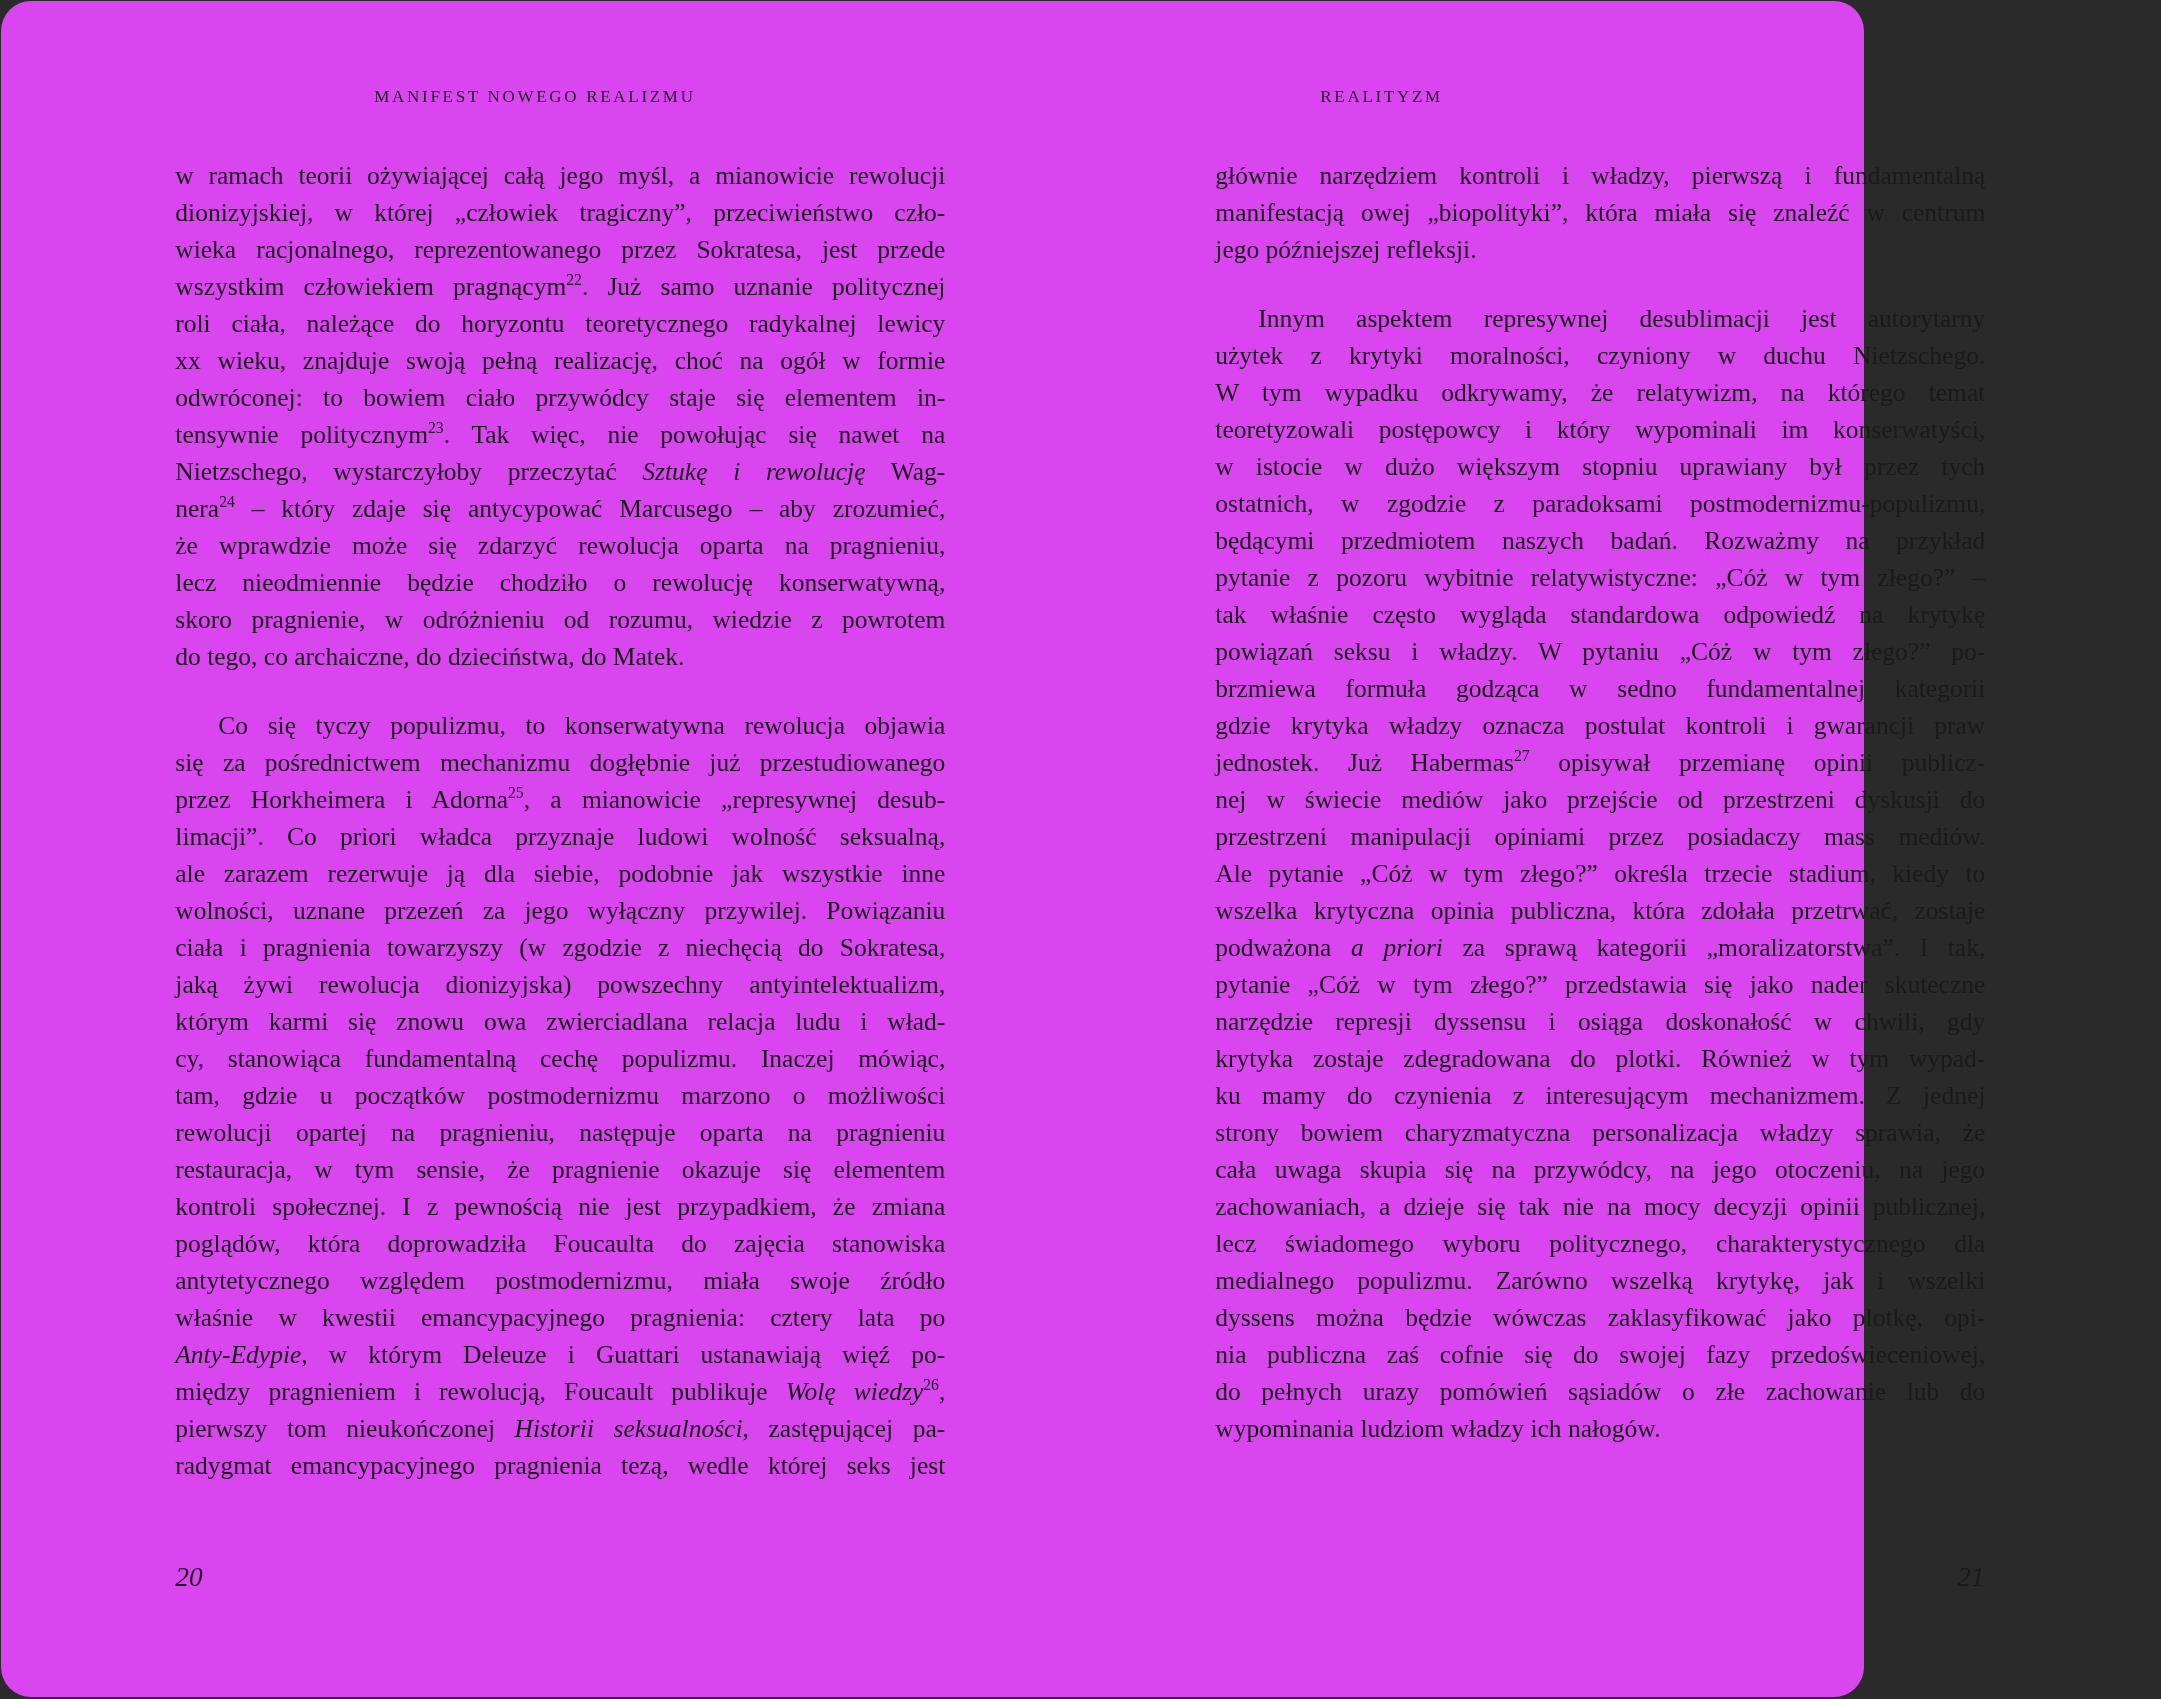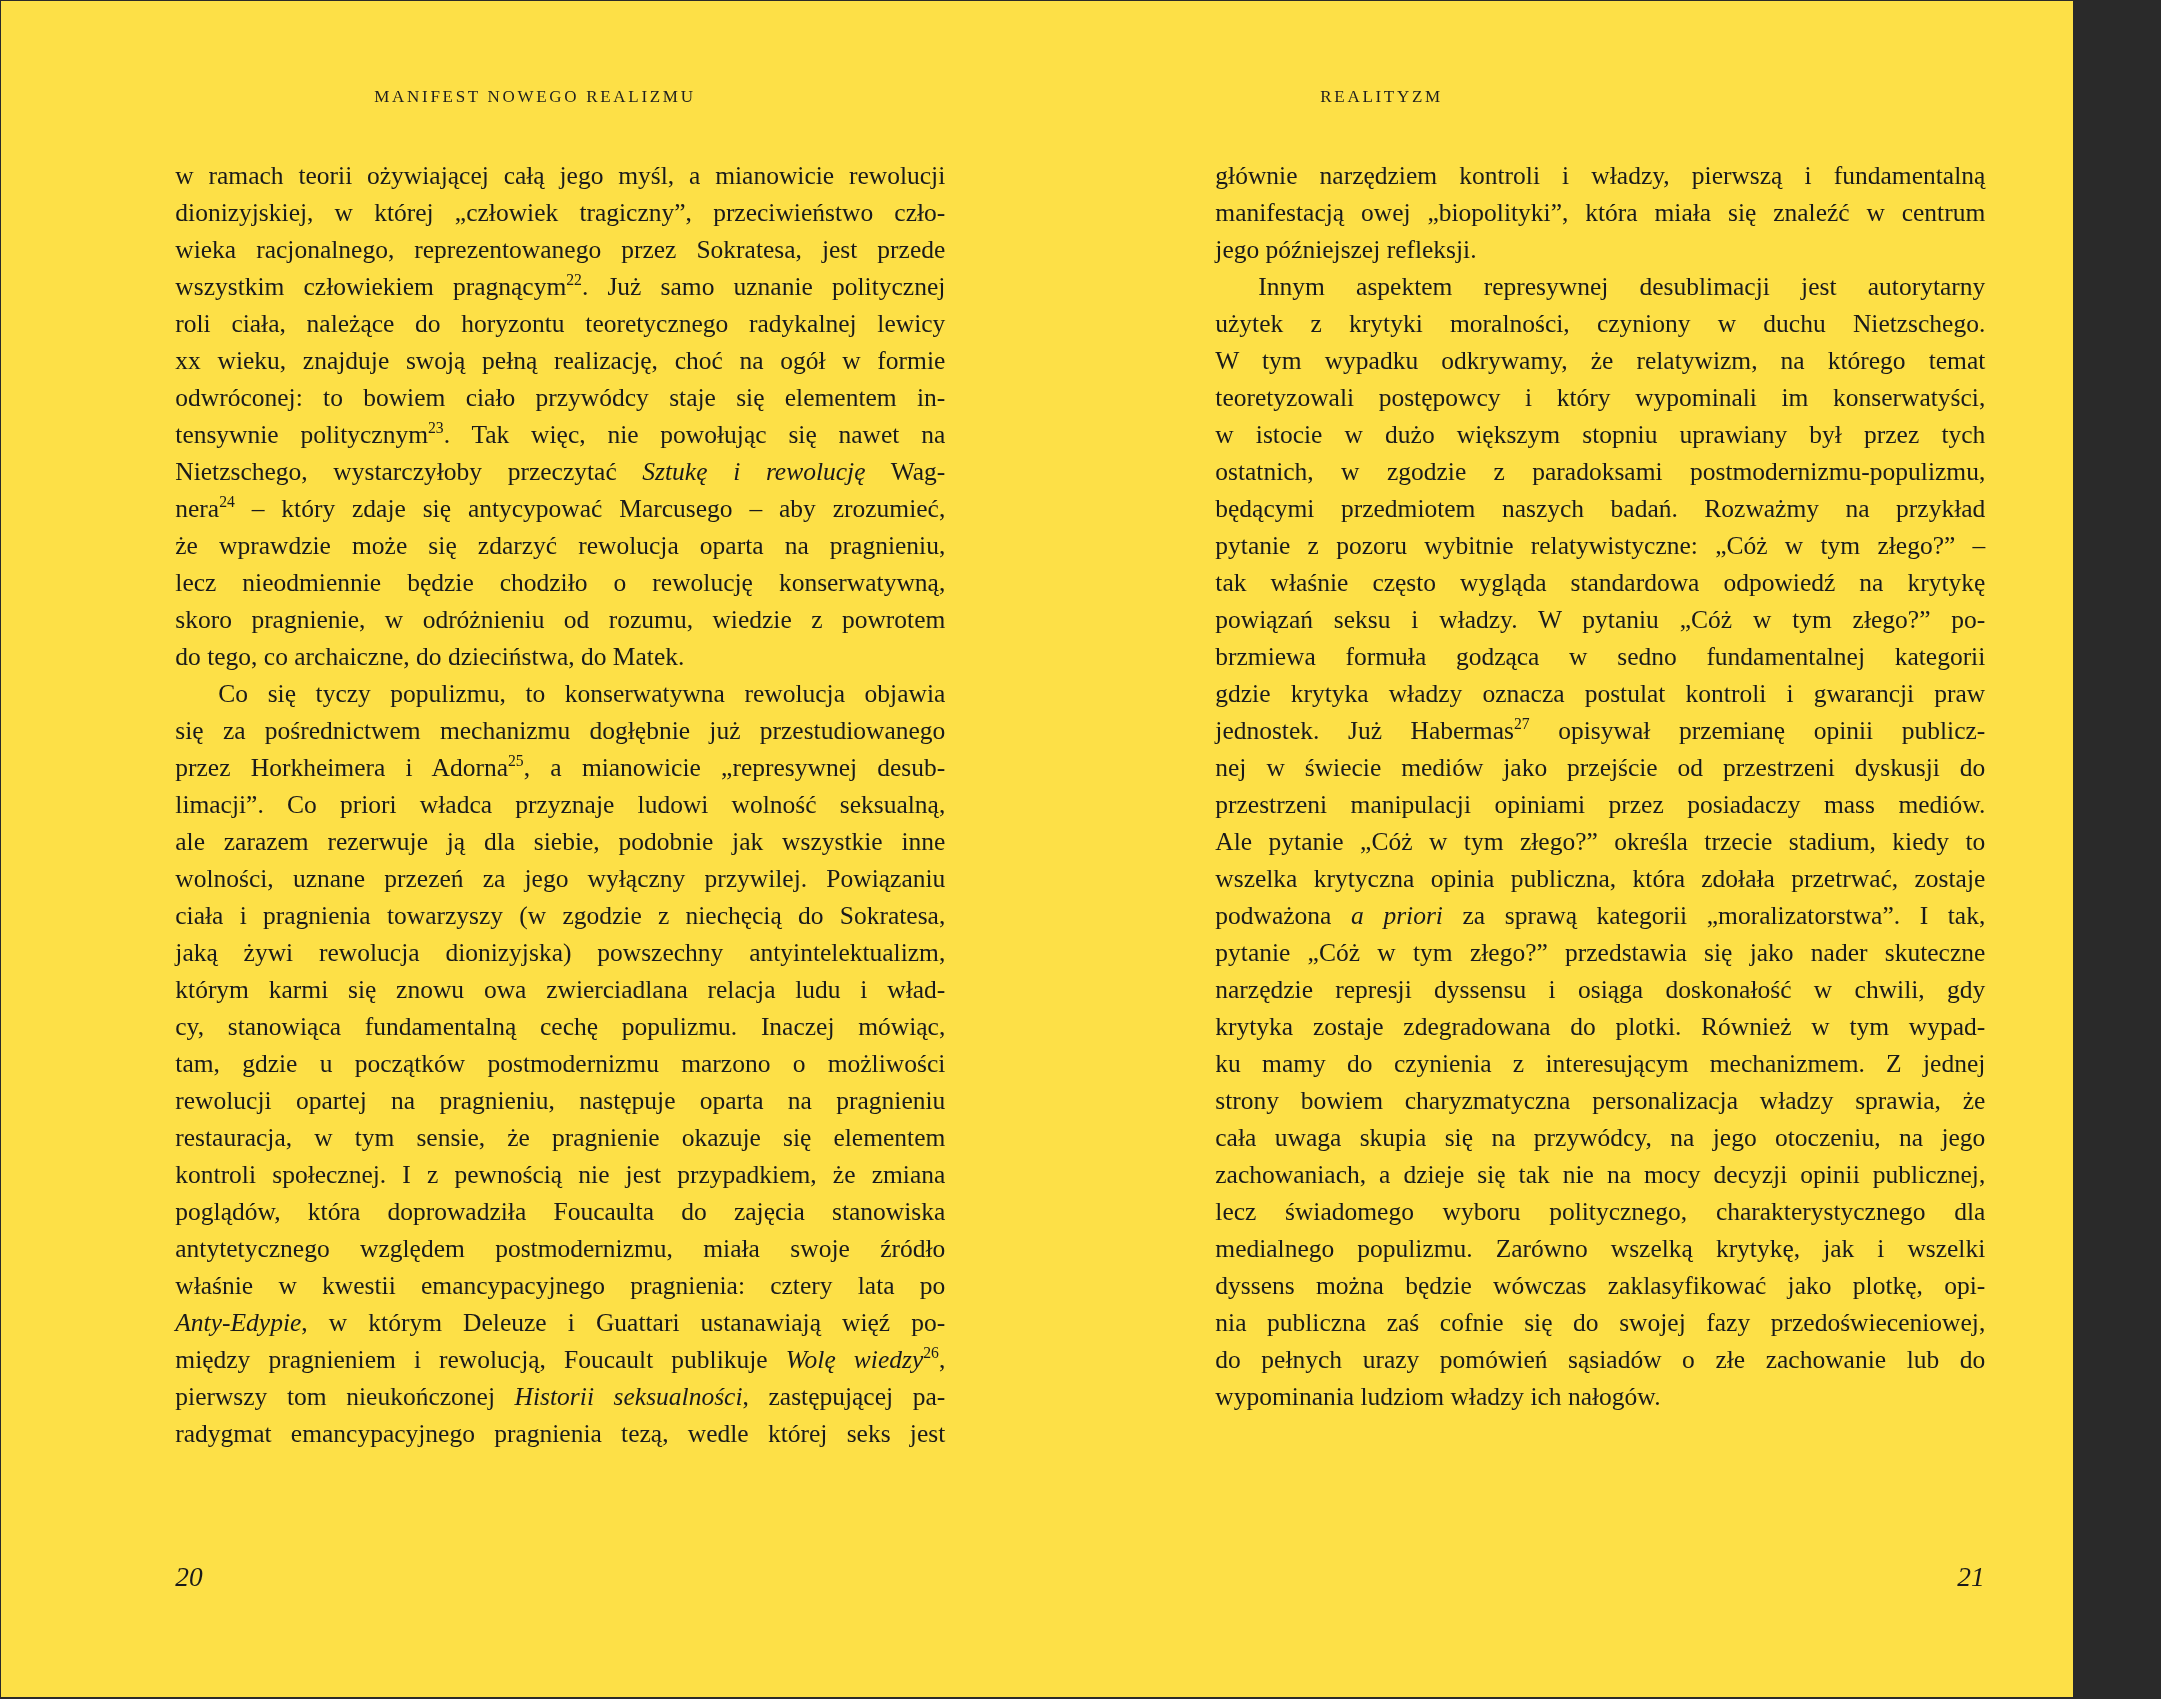--- a/index.html
+++ b/index.html
@@ -10,23 +10,24 @@
   body {
     width: 2161px;
     height: 1700px;
     position: relative;
     overflow: hidden;
   }
   .sheet {
     position: absolute;
     left: 1.3px;
     top: 1.3px;
-    width: 2072px;
+    width: 1863px;
     height: 1696px;
-    background: #fde047;
+    background: #d946ef;
+    border-radius: 30px;
   }
   .page {
     position: absolute;
     top: 0;
     height: 100%;
   }
   .page-left { left: 0; width: 1077px; }
   .page-right { left: 1077px; width: 1079px; }
 
   .running-head {
@@ -60,20 +61,21 @@
     text-align: justify;
     text-align-last: justify;
     height: 37px;
     overflow: visible;
   }
   .line.last {
     text-align-last: left;
   }
   .line.indent {
     padding-left: 43px;
+    margin-top: 32px;
   }
   .line i { font-style: italic; }
   .line sup {
     font-size: 15.7px;
     line-height: 0;
     vertical-align: 9.8px;
   }
 
   .folio {
     position: absolute;

